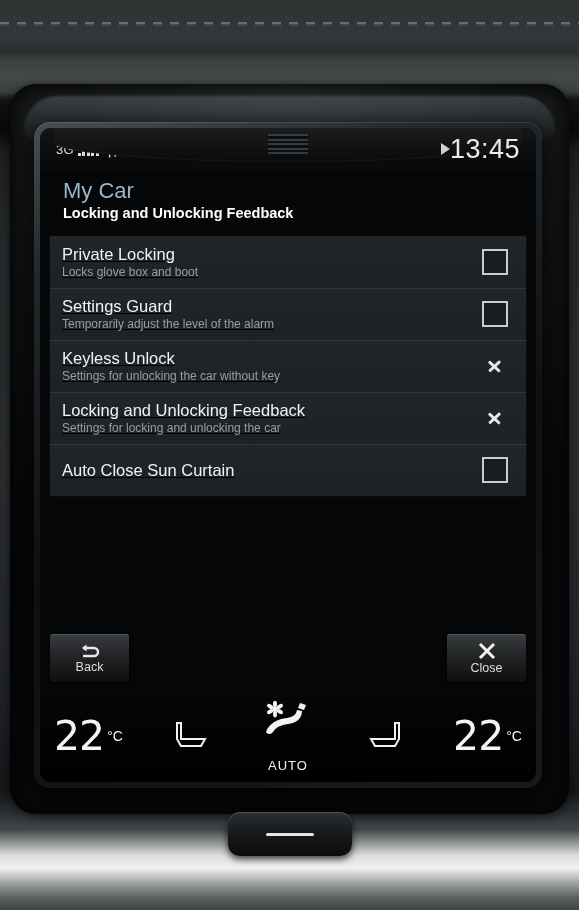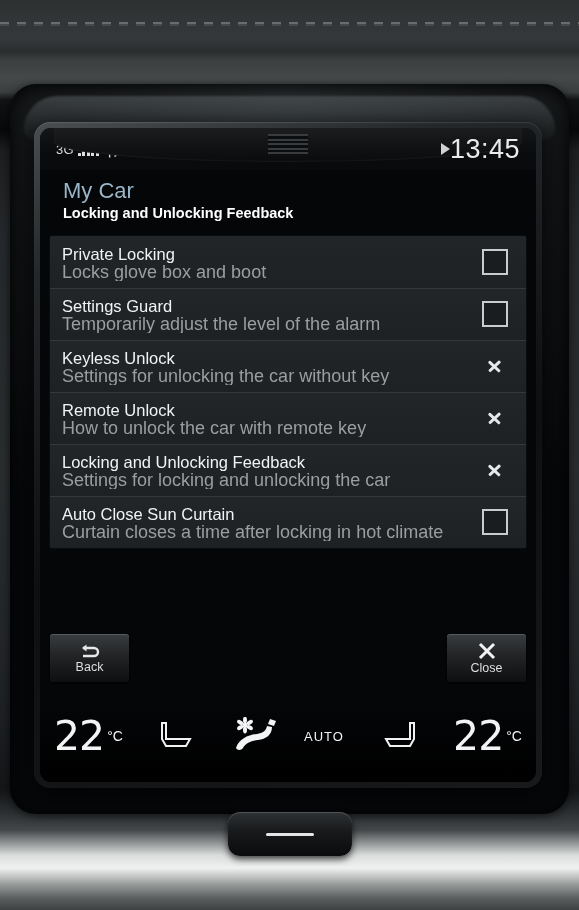--- a/index.html
+++ b/index.html
@@ -149,27 +149,27 @@
     padding: 0 8px 0 12px;
     box-sizing: border-box;
     background: linear-gradient(180deg,#232629 0%, #1e2123 100%);
   }
   .row + .row::before {
     content: "";
     position: absolute; left: 0; right: 0; top: 0;
     height: 1px;
     background: #34383b;
   }
-  .row-texts { flex: 1; min-width: 0; }
+  .row-texts { flex: 1; min-width: 0; text-decoration: underline; }
   .row-title {
     color: #f1f2f3; font-size: 16.5px; line-height: 20px;
     white-space: nowrap; overflow: hidden; text-overflow: ellipsis;
   }
   .row-sub {
-    color: #9b9e9f; font-size: 18px; line-height: 17px;
+    color: #9b9e9f; font-size: 12px; line-height: 17px;
     white-space: nowrap; overflow: hidden; text-overflow: ellipsis;
   }
   .ctrl { width: 46px; display:flex; align-items:center; justify-content:center; }
   .checkbox {
     width: 26px; height: 26px;
     border: 2px solid #c9ccce;
     background: #1a1d1f;
     box-sizing: border-box;
   }
   .chevron {
@@ -216,21 +216,21 @@
   }
   .temp {
     display: flex; align-items: center; color: #f2f4f5;
   }
   .temp .val {
     font-size: 41px; line-height: 40px; letter-spacing: -1px;
     font-family: "DejaVu Sans", sans-serif;
   }
   .temp .unit { font-size: 14px; line-height: 18px; margin-left: 3px; }
   .seat-ico { width: 46px; display:flex; justify-content:center; }
-  .auto-blk { display:flex; flex-direction:row; align-items:center; gap:20px; }
+  .auto-blk { display:flex; flex-direction:column; align-items:center; gap:20px; }
   .auto-lbl { color:#f0f2f3; font-size: 13px; letter-spacing: 1px; line-height: 13px; }
 
   
   .hw-btn {
     position: absolute;
     left: 50%; transform: translateX(-50%);
     bottom: 54px;
     width: 124px; height: 44px;
     border-radius: 12px;
     background: linear-gradient(180deg,#2e3133 0%, #17191b 45%, #0a0b0c 100%);
@@ -307,44 +307,34 @@
           <div class="row-texts">
             <div class="row-title">Keyless Unlock</div>
             <div class="row-sub">Settings for unlocking the car without key</div>
           </div>
           <div class="ctrl">
             <span class="chevron"></span>
           </div>
         </div>
 
 
-        <div class="row">
-          <div class="row-texts">
-            <div class="row-title">Remote Unlock</div>
-            <div class="row-sub">How to unlock the car with remote key</div>
-          </div>
-          <div class="ctrl">
-            <span class="chevron"></span>
-          </div>
-        </div>
 
         <div class="row">
           <div class="row-texts">
             <div class="row-title">Locking and Unlocking Feedback</div>
             <div class="row-sub">Settings for locking and unlocking the car</div>
           </div>
           <div class="ctrl">
             <span class="chevron"></span>
           </div>
         </div>
 
         <div class="row">
           <div class="row-texts">
             <div class="row-title">Auto Close Sun Curtain</div>
-            <div class="row-sub">Curtain closes a time after locking in hot climate</div>
           </div>
           <div class="ctrl">
             <span class="checkbox"></span>
           </div>
         </div>
 
       </div>
 
       <div class="btnbar">
         <div class="btn">

